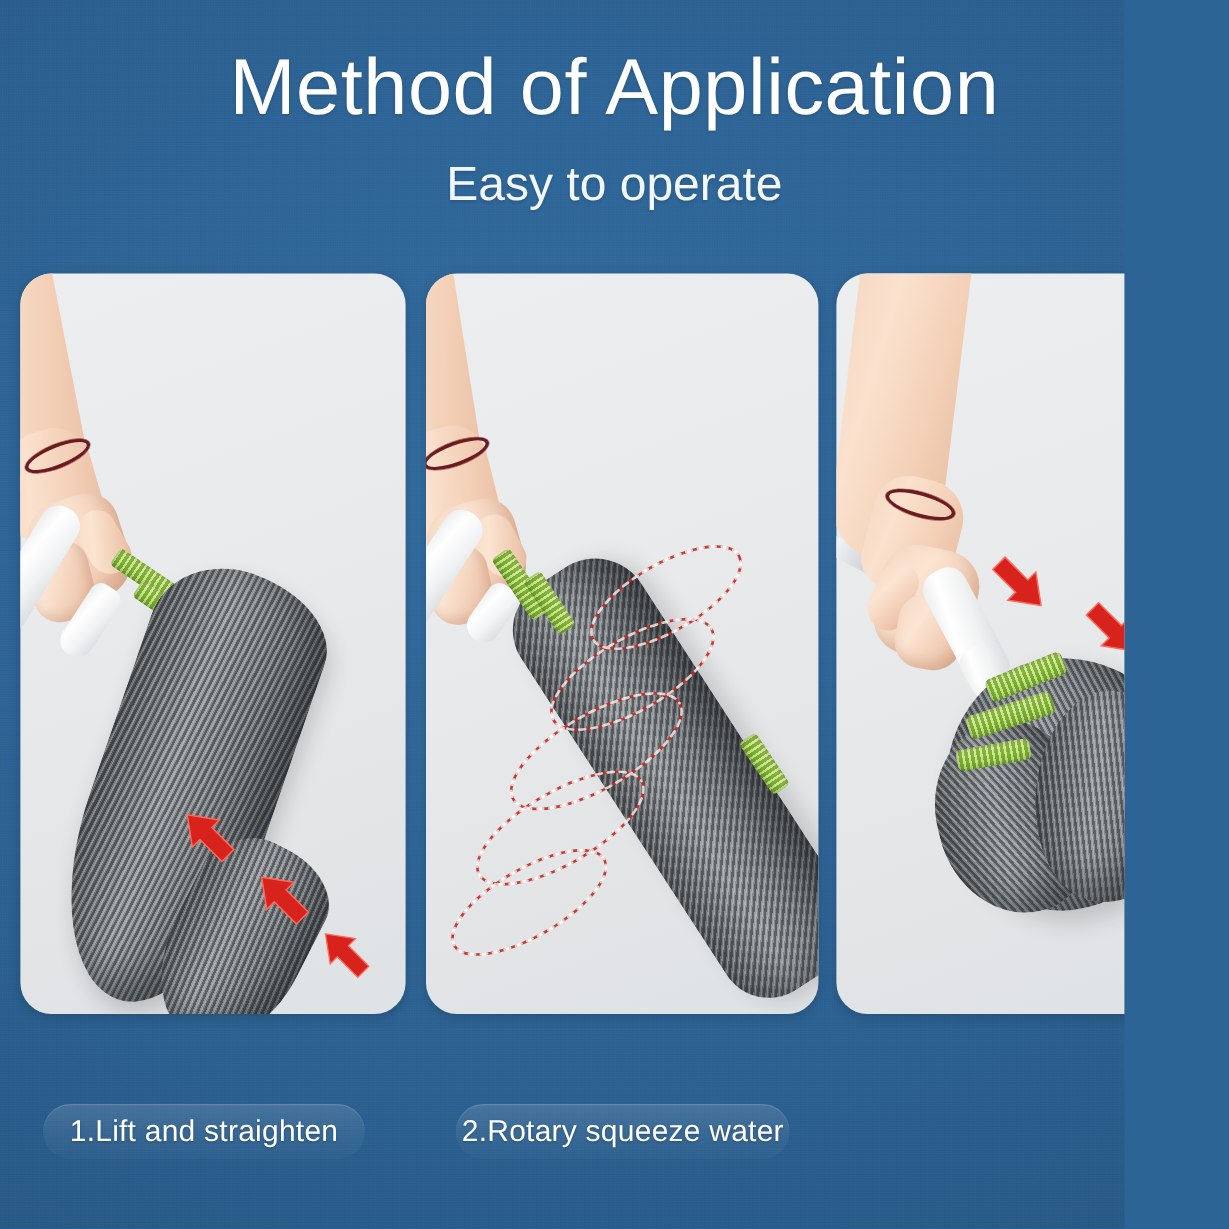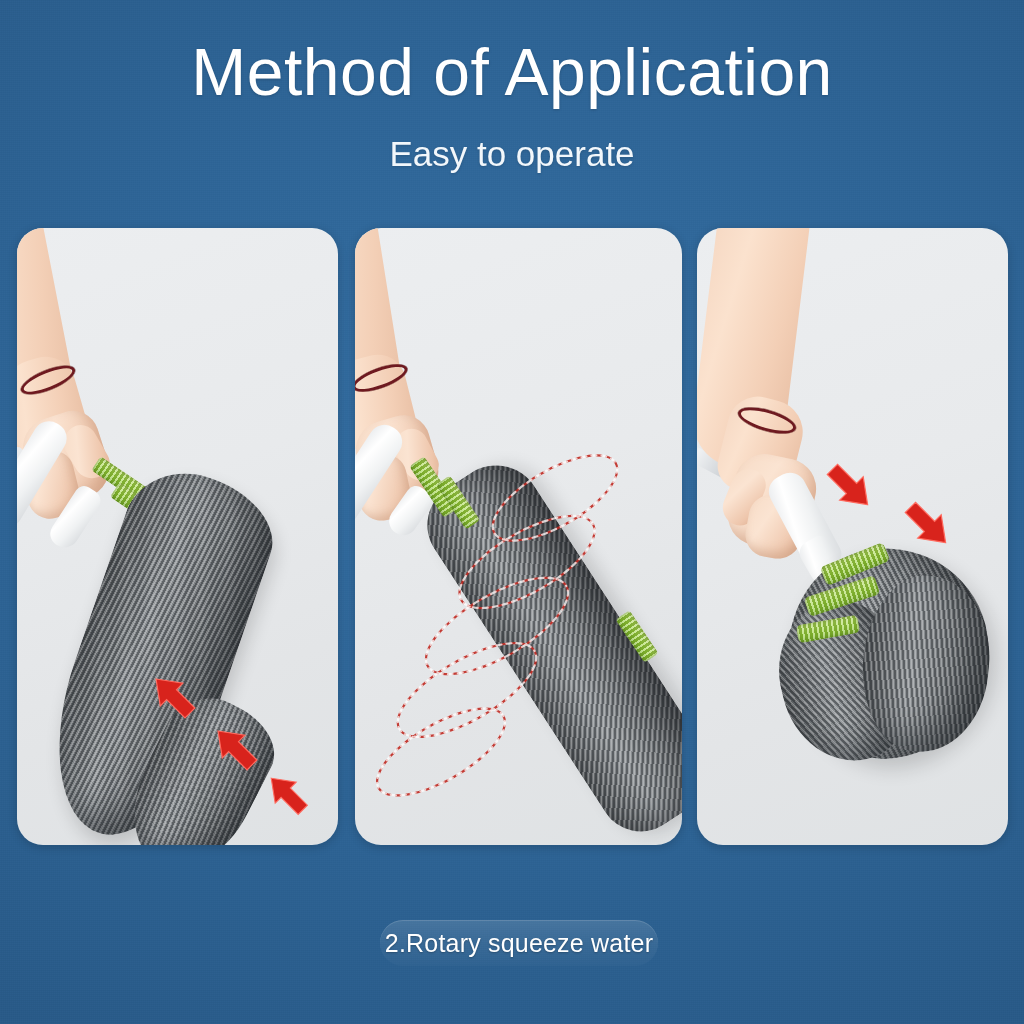--- a/index.html
+++ b/index.html
@@ -3,21 +3,21 @@
 <meta charset="utf-8">
 <title>Method of Application</title>
 <style>
   html, body {
     margin: 0;
     padding: 0;
     background: #2d6496;
   }
   #stage {
     position: relative;
-    width: 1024px;
+    width: 937px;
     height: 1024px;
     overflow: hidden;
     font-family: "Liberation Sans", sans-serif;
     background:
       radial-gradient(ellipse 900px 700px at 50% 42%, #336ea3 0%, #2d6496 55%, #285a88 100%);
   }
   
   #noise {
     position: absolute; inset: 0;
     pointer-events: none;
@@ -37,21 +37,21 @@
     line-height: 72px;
     letter-spacing: .5px;
     font-weight: 400;
     text-shadow: 0 1px 3px rgba(0,0,0,.18);
   }
   .subtitle {
     position: absolute;
     top: 130px; left: 0; width: 1024px;
     text-align: center;
     color: #f2f7fb;
-    font-size: 35px;
+    font-size: 40px;
     line-height: 48px;
     font-weight: 400;
     text-shadow: 0 1px 3px rgba(0,0,0,.15);
   }
 
   
   .panel {
     position: absolute;
     top: 228px;
     height: 617px;
@@ -376,17 +376,20 @@
       <div class="arrow" style="left:202px; top:268px;">
         <svg width="58" height="58" viewBox="0 0 56 56">
           <g transform="rotate(135 28 28)">
             <path d="M28 4 L44 26 L35 26 L35 52 L21 52 L21 26 L12 26 Z" fill="#d8231c" stroke="#ff6a5e" stroke-width="1.2"></path>
           </g>
         </svg>
       </div>
     </div>
   </div>
 
+  <div class="caption" id="caption-1">
+    <span>1.Lift and straighten</span>
+  </div>
   <div class="caption" id="caption-2">
     <span>2.Rotary squeeze water</span>
   </div>
 
 </div>
 
 </body></html>

